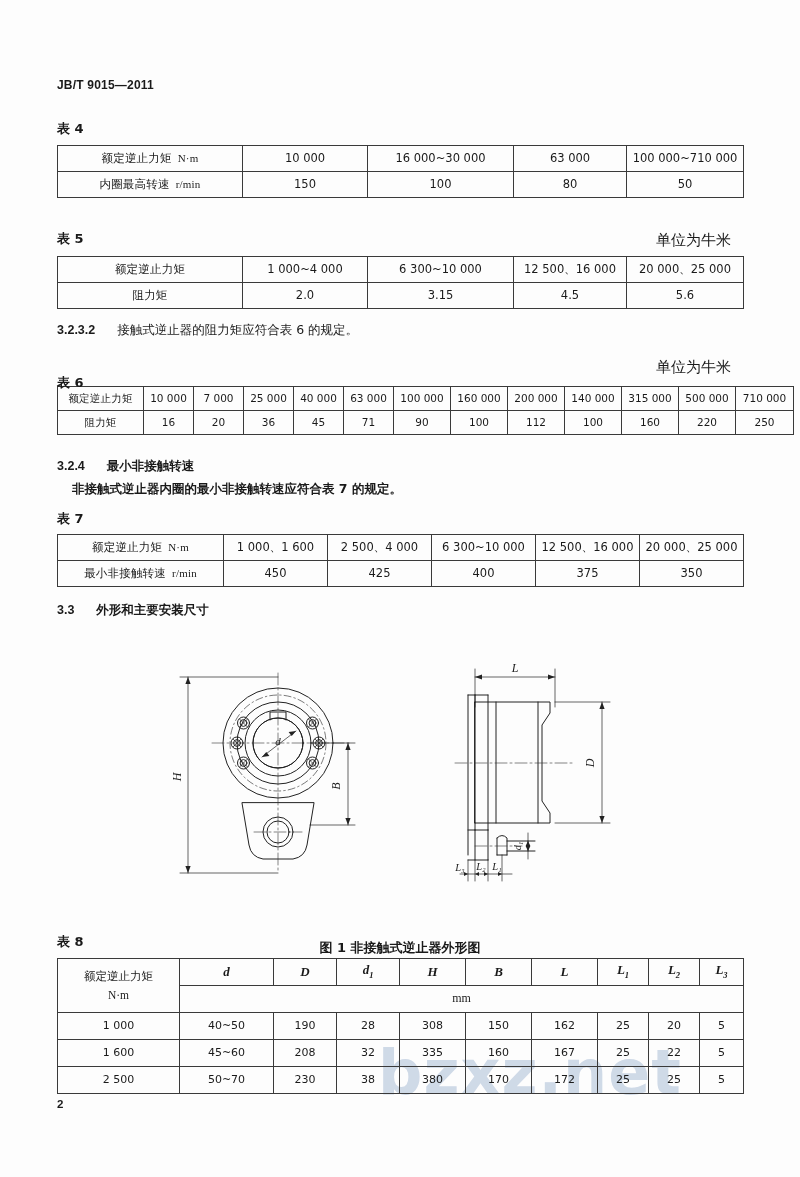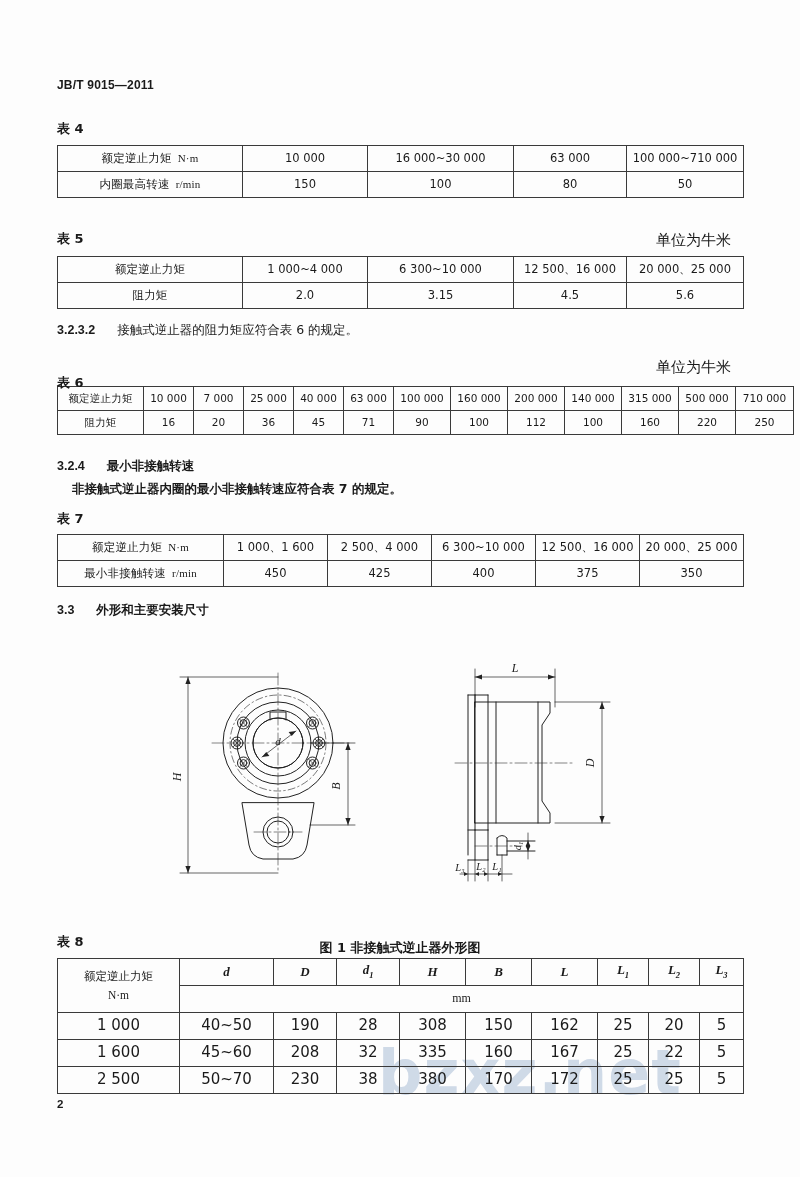--- a/index.html
+++ b/index.html
@@ -111,21 +111,21 @@
     font-family: "Liberation Serif", serif;
     font-size: 11px;
     padding-left: 6px;
   }
 
   
   table.t6 td { font-size: 10.5px; height: 23px; }
   table.t6 td.hdr { font-size: 10.5px; }
 
   
-  table.t8 td { height: 26px; font-size: 15px; }
+  table.t8 td { height: 26px; font-size: 11px; }
   table.t8 td.sym {
     font-family: "Liberation Serif", serif;
     font-style: italic;
     font-weight: bold;
     font-size: 13px;
   }
   table.t8 td.sym sub {
     font-size: 8.5px;
     font-style: italic;
   }

